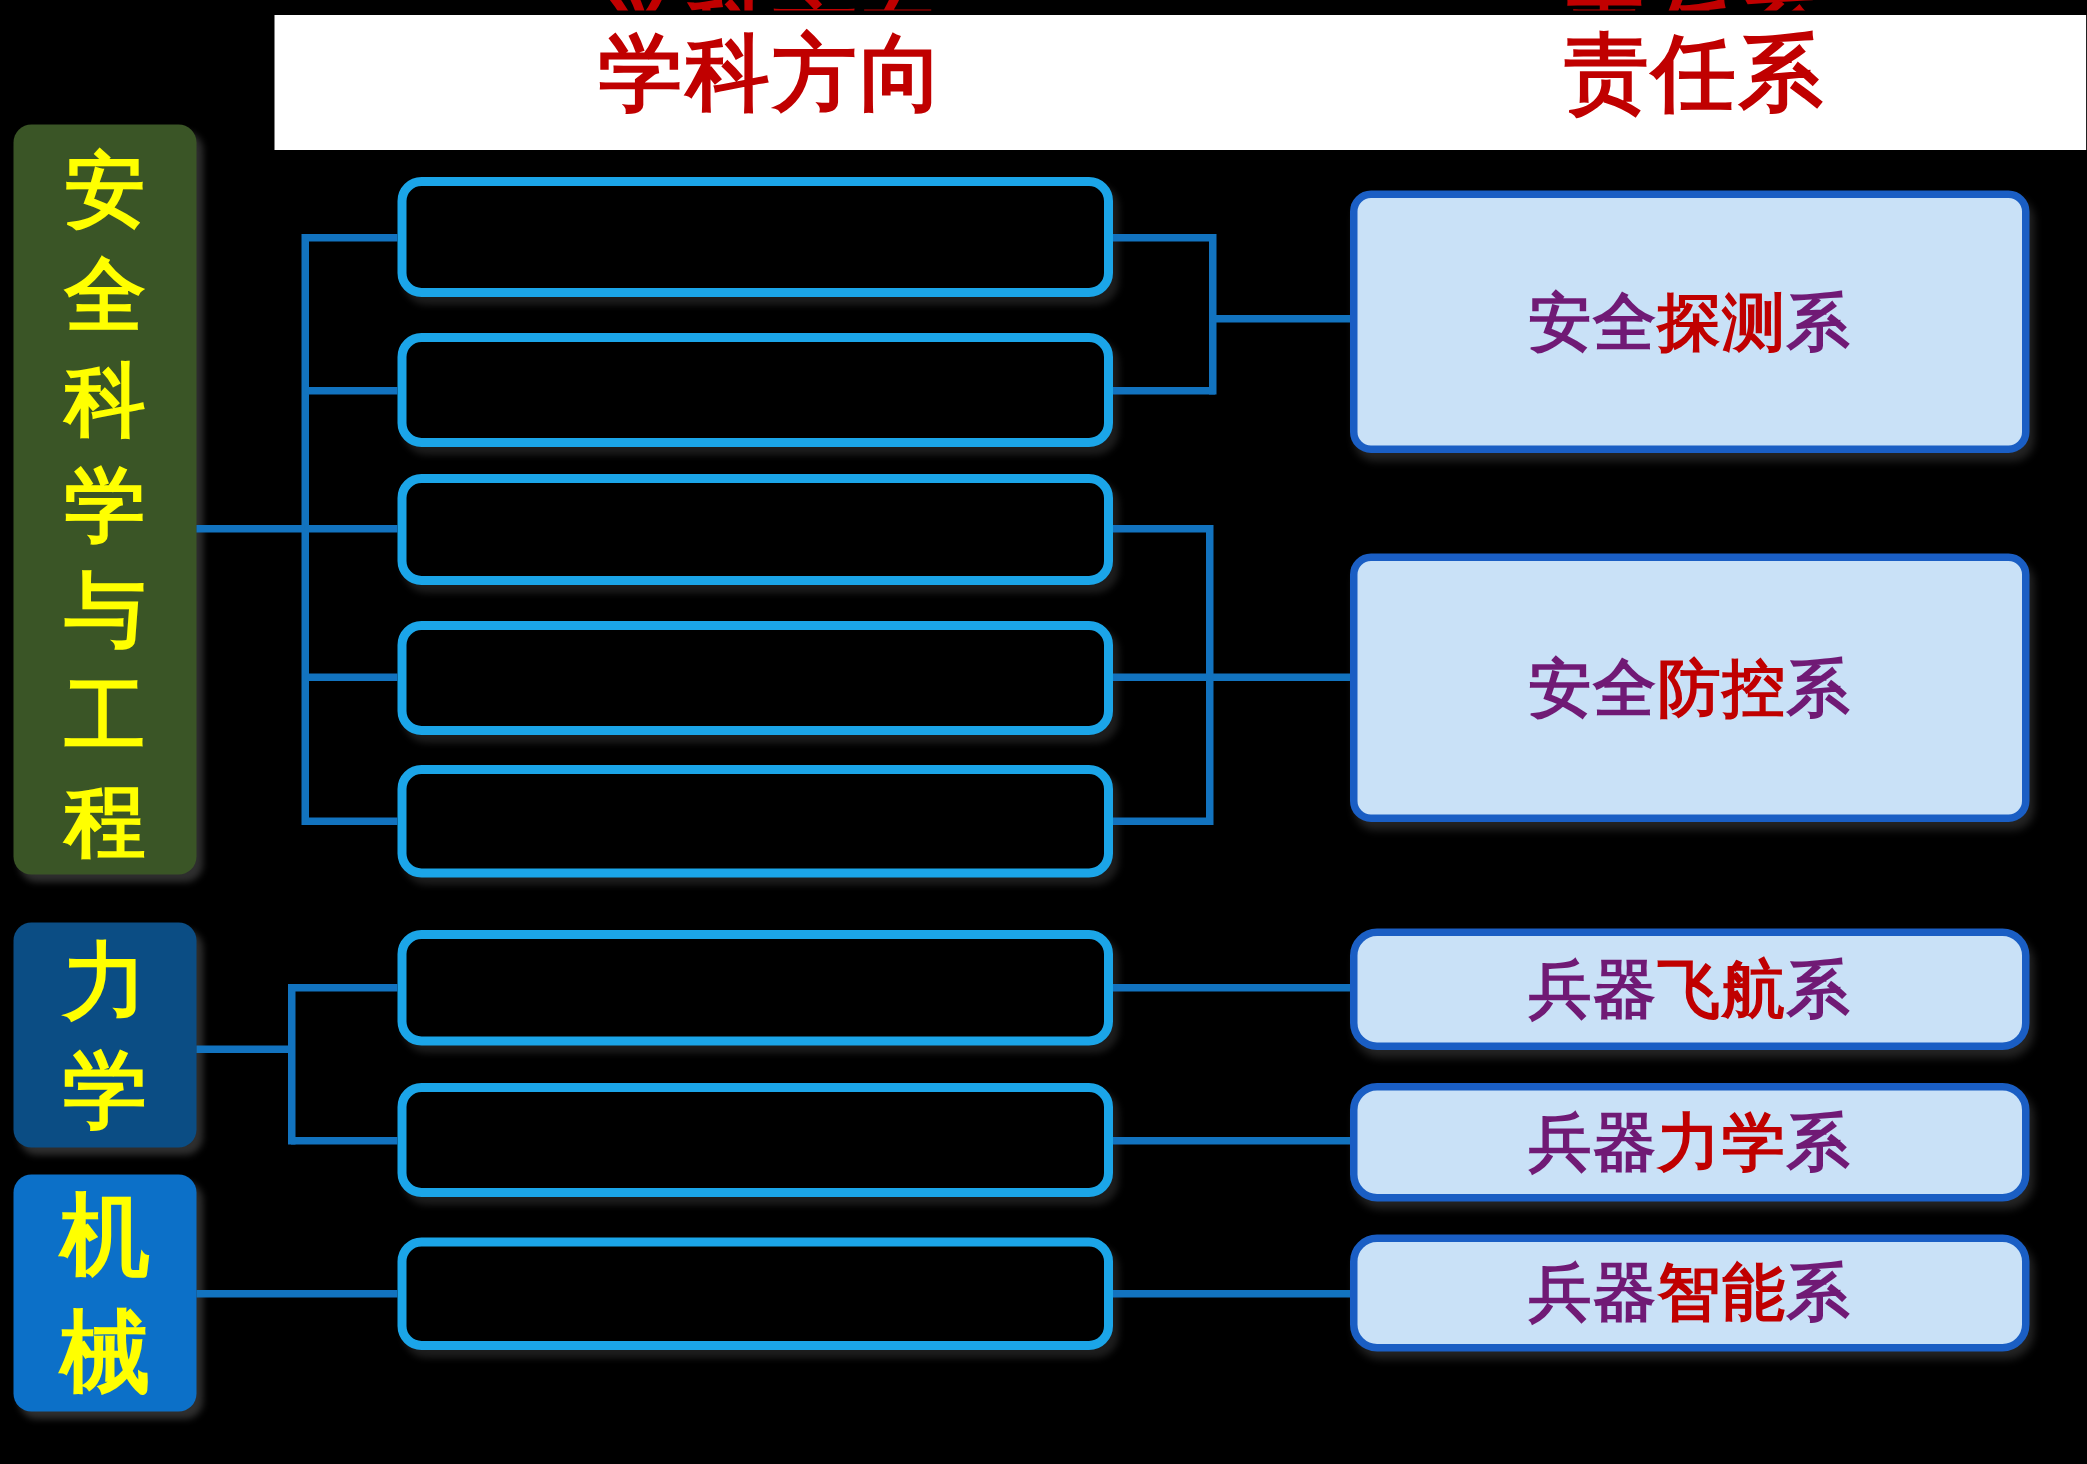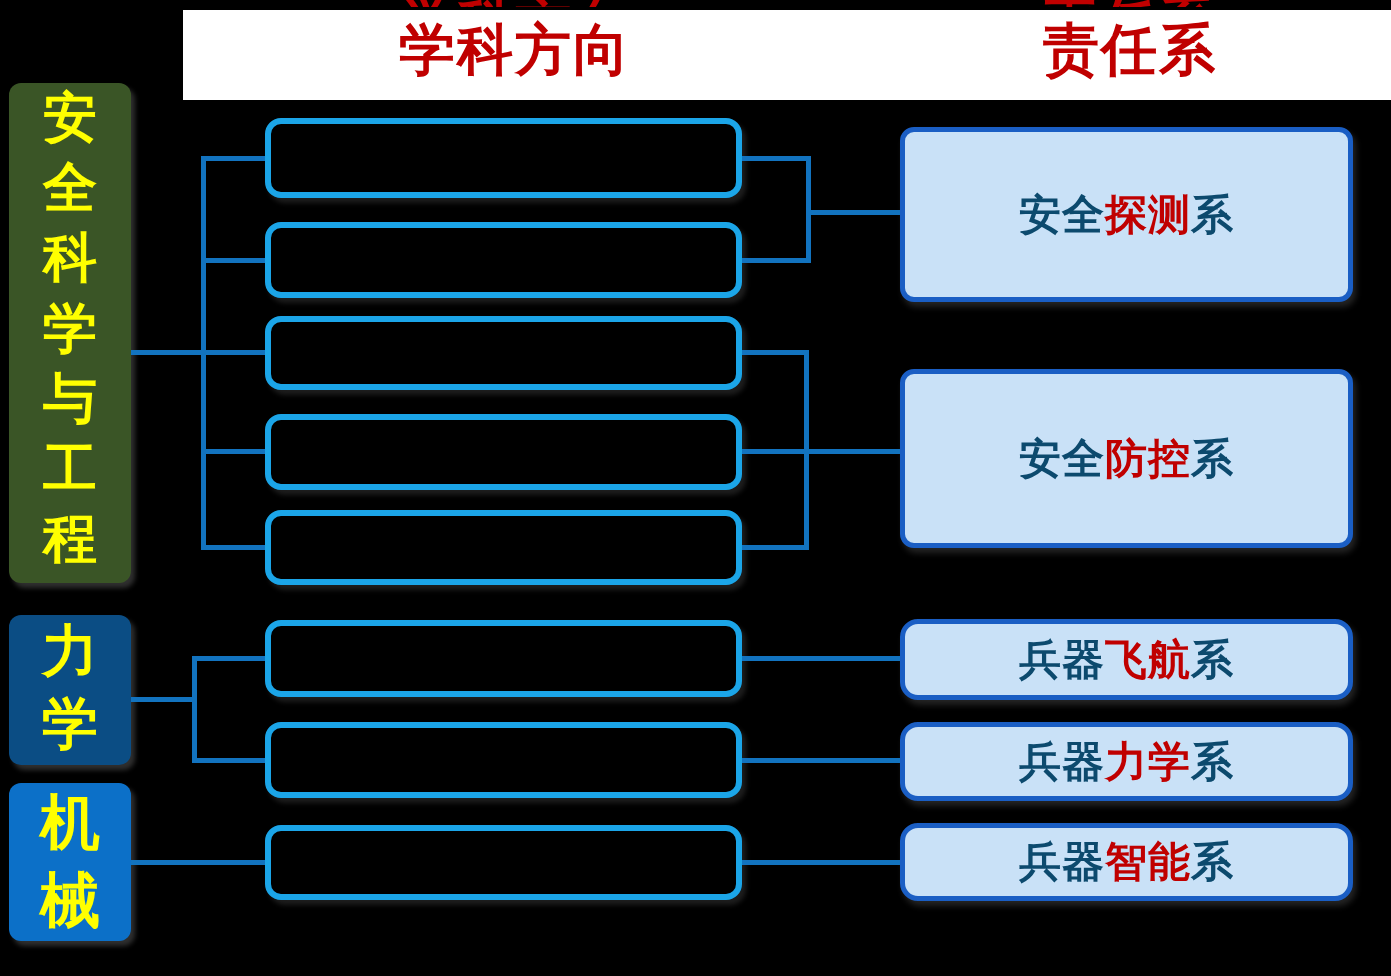--- a/index.html
+++ b/index.html
@@ -14,38 +14,38 @@
   .hdr-left{left:330px;width:370px;}
   .hdr-right{left:980px;width:300px;}
   
   .frag{position:absolute;top:0;height:7px;overflow:hidden;text-align:center;}
   .frag-left{left:330px;width:370px;}
   .frag-right{left:980px;width:300px;}
   .frag>span{display:block;font-size:56px;line-height:56px;font-weight:bold;
              color:#C00000;letter-spacing:2px;margin-top:-5px;}
   
   .cat{position:absolute;left:9px;width:122px;border-radius:12px;
-       display:flex;align-items:flex-start;justify-content:center;
+       display:flex;align-items:flex-end;justify-content:center;
        font-weight:bold;color:#FFFF00;text-align:center;
        box-shadow:4px 5px 5px rgba(135,135,135,0.35);}
   .cat-inner{width:1.12em;word-break:break-all;line-height:1.3;}
   .cat-safety{top:83px;height:500px;background:#3A5526;font-size:54px;}
   .cat-mech{top:615px;height:150px;background:#0B4D84;font-size:56px;}
   .cat-machine{top:783px;height:158px;background:#0C70C8;font-size:60px;}
   
   .mid{position:absolute;left:265px;width:477px;background:#000;
        border:6px solid #1BA5E8;border-radius:16px;box-sizing:border-box;
        box-shadow:4px 5px 5px rgba(130,130,130,0.22);}
   
   .dept{position:absolute;left:900px;width:453px;background:#C9E1F7;
         border:5px solid #1A5EC4;border-radius:14px;box-sizing:border-box;
         display:flex;align-items:center;justify-content:center;
         font-size:42px;font-weight:bold;letter-spacing:1px;
         box-shadow:3px 5px 6px rgba(120,120,120,0.30);}
-  .t-blue{color:#0c4a6e;} .t-red{color:#C00000;}
+  .t-blue{color:#701a75;} .t-red{color:#C00000;}
   
   .line{position:absolute;background:#1273BF;}
 </style>
 </head>
 <body>
 
 <div id="canvas">
 
   <div class="band"></div>
   <div class="hdr hdr-left">学科方向</div>

